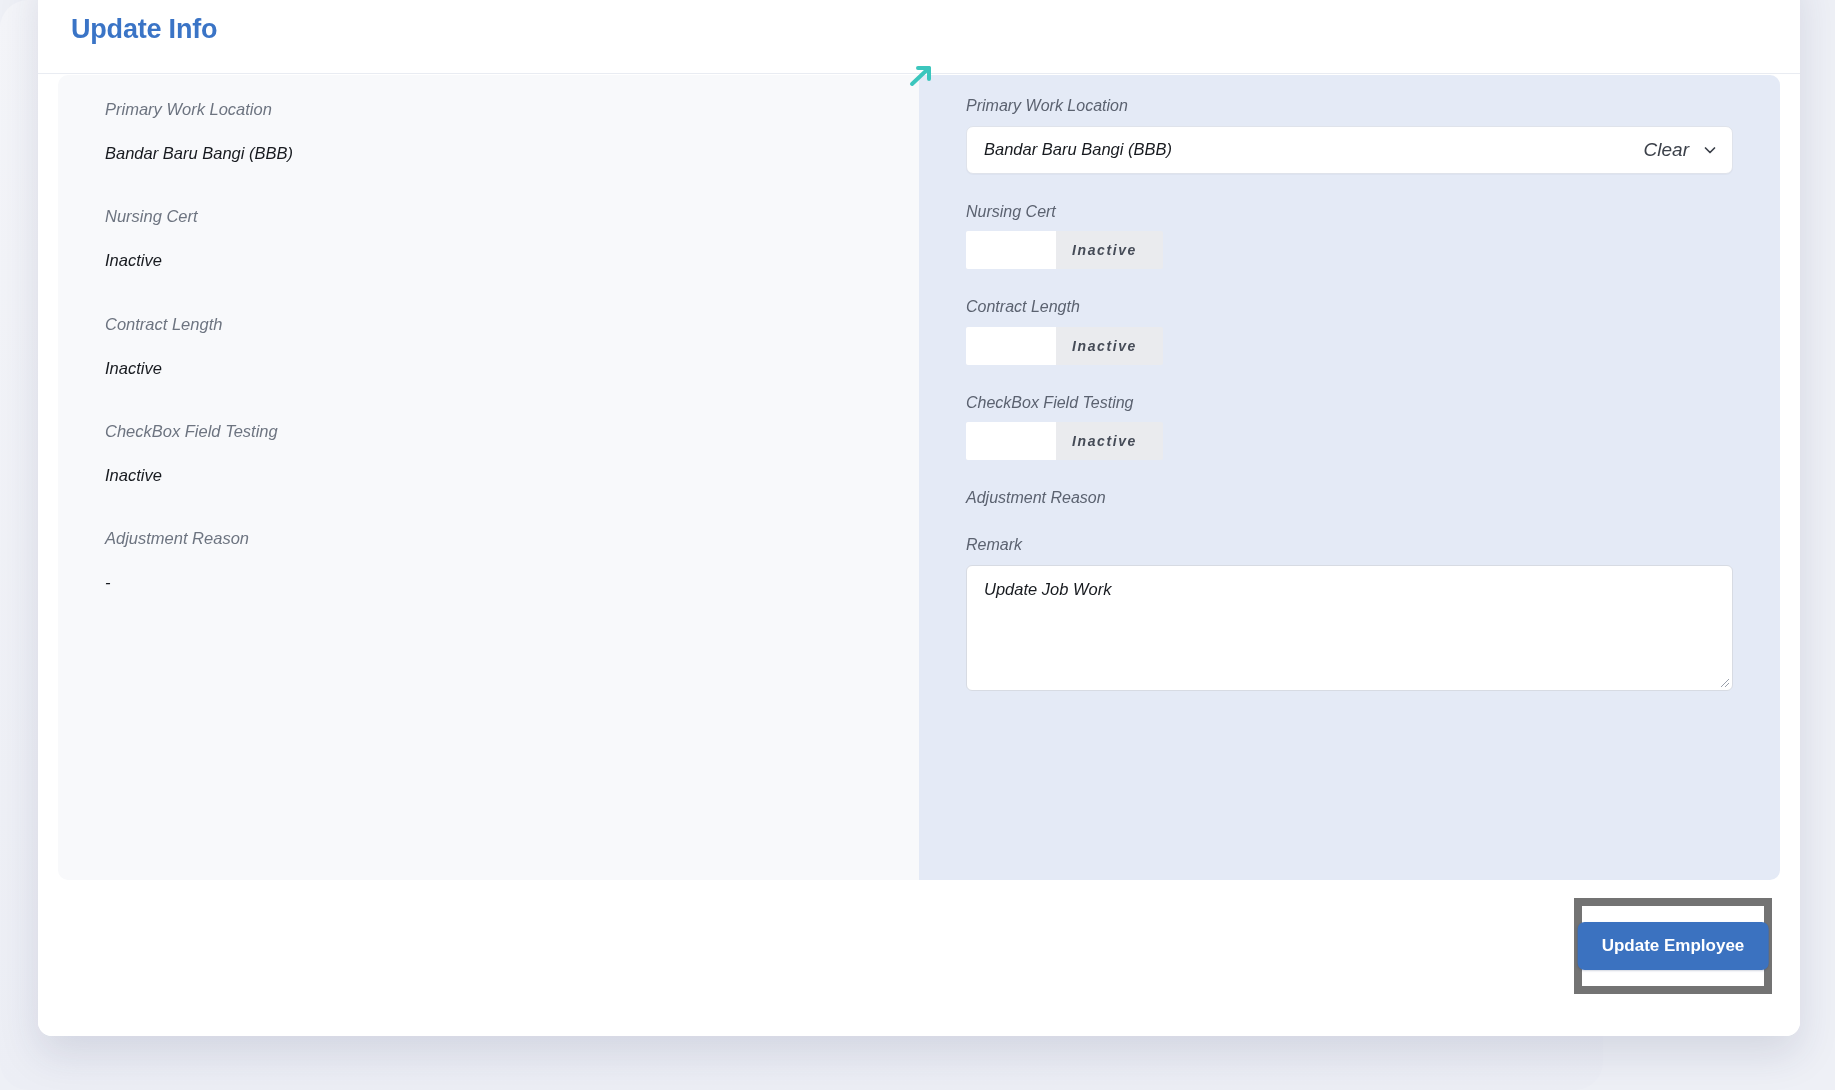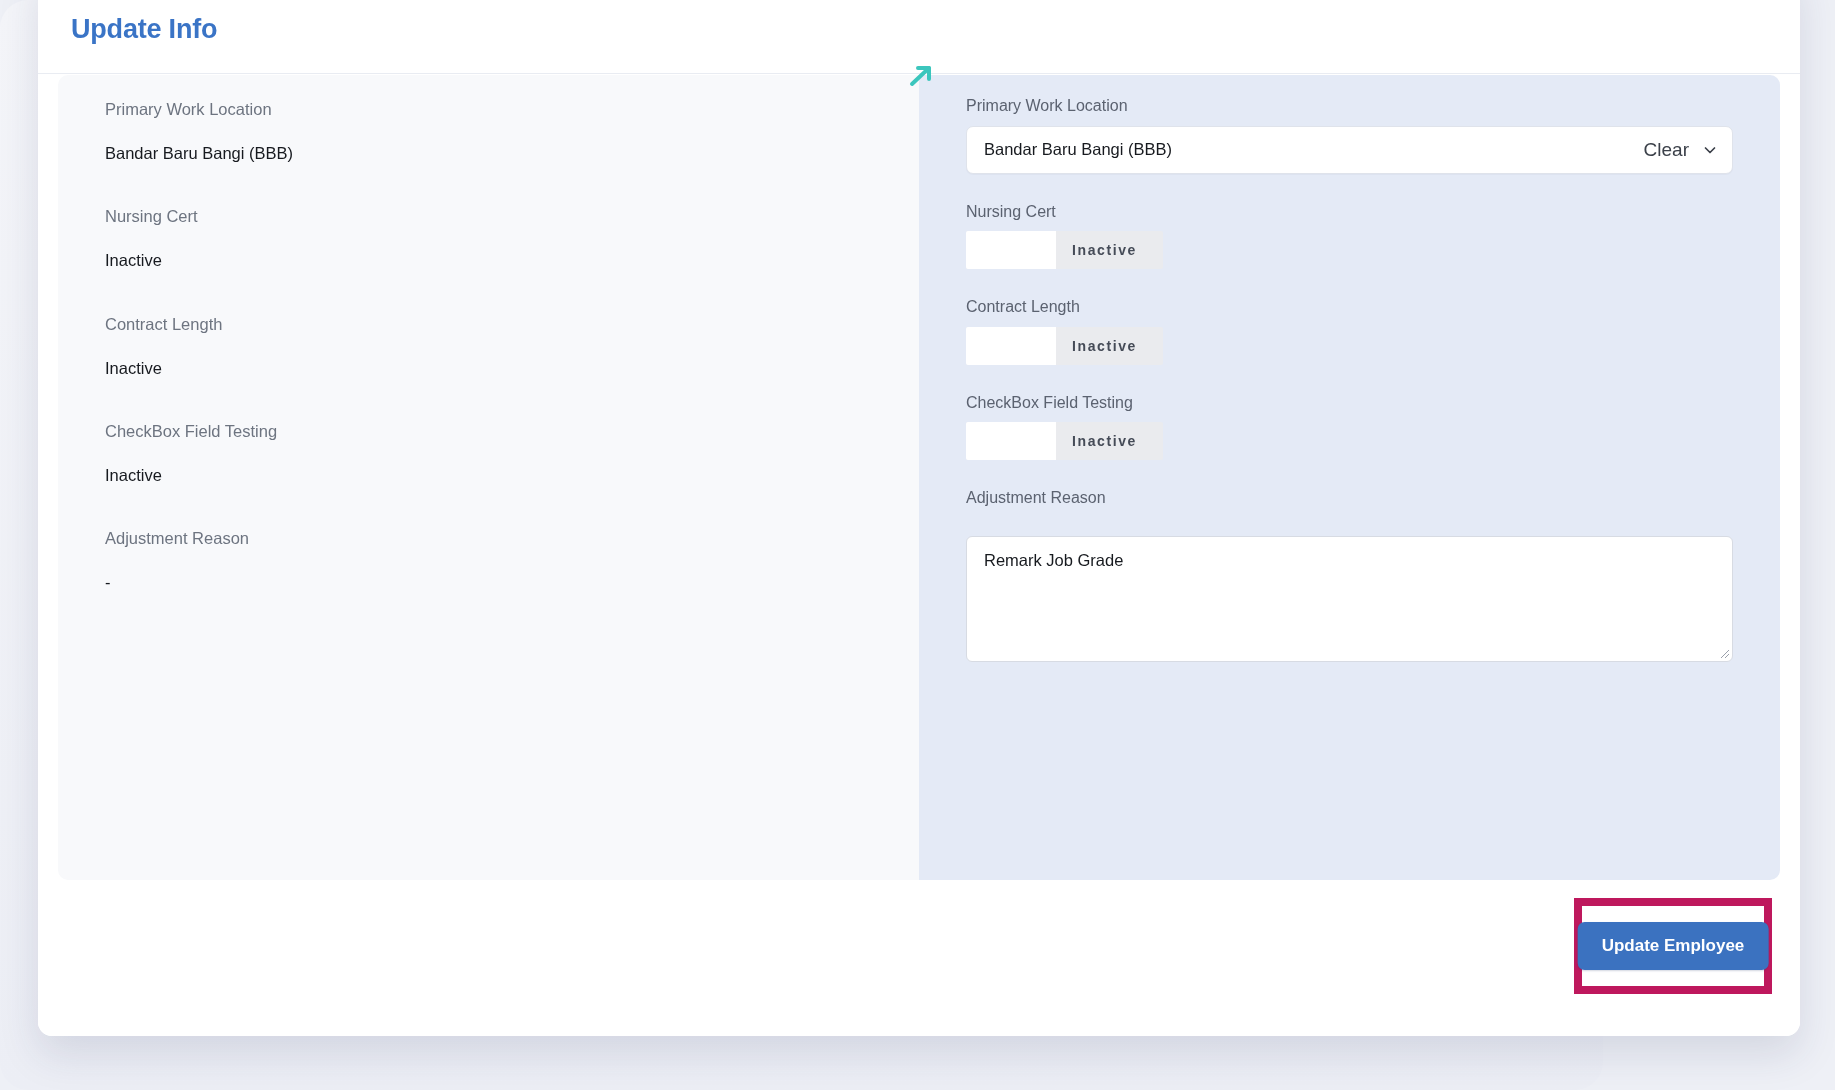--- a/index.html
+++ b/index.html
@@ -54,20 +54,21 @@
   }
 
   
   .panels {
     position: absolute;
     left: 20px;
     top: 111px;
     width: 1722px;
     height: 805px;
     display: flex;
+    font-style: italic;
   }
 
   .panel-left {
     width: 50%;
     background: #f8f9fb;
     border-radius: 10px 0 0 10px;
     position: relative;
     padding: 22px 0 0 47px;
   }
   .panel-right {
@@ -195,21 +196,21 @@
     width: 100%;
     height: 156px;
     background: #ffffff;
   }
   .highlight-box {
     position: absolute;
     right: 28px;
     top: 18px;
     width: 198px;
     height: 96px;
-    border: 8px solid #be185d;
+    border: 8px solid #737373;
     background: #ffffff;
     box-sizing: border-box;
   }
   .update-btn {
     position: absolute;
     left: 50%;
     top: 50%;
     transform: translate(-50%,-50%);
     background: #3b72c0;
     color: #ffffff;
@@ -306,21 +307,22 @@
             <div class="chk-box"></div>
             <div class="chk-state">Inactive</div>
           </div>
         </div>
 
         <div class="f-group">
           <div class="f-label">Adjustment Reason</div>
         </div>
 
         <div class="f-group">
-          <div class="textarea-box"><span>Remark Job Grade</span>
+          <div class="f-label">Remark</div>
+          <div class="textarea-box"><span>Update Job Work</span>
             <svg class="resize-grip" viewBox="0 0 12 12">
               <path d="M11 3 L3 11 M11 7 L7 11" stroke="#9aa0ac" stroke-width="1" fill="none"></path>
             </svg>
           </div>
         </div>
 
       </div>
     </div>
 
     <div class="modal-footer">

